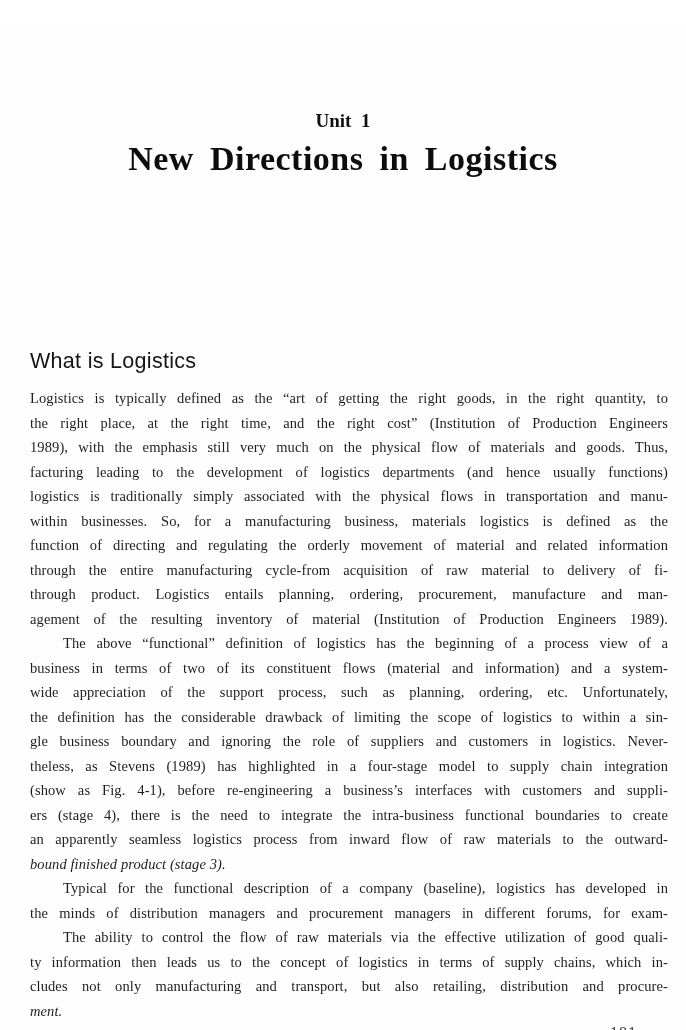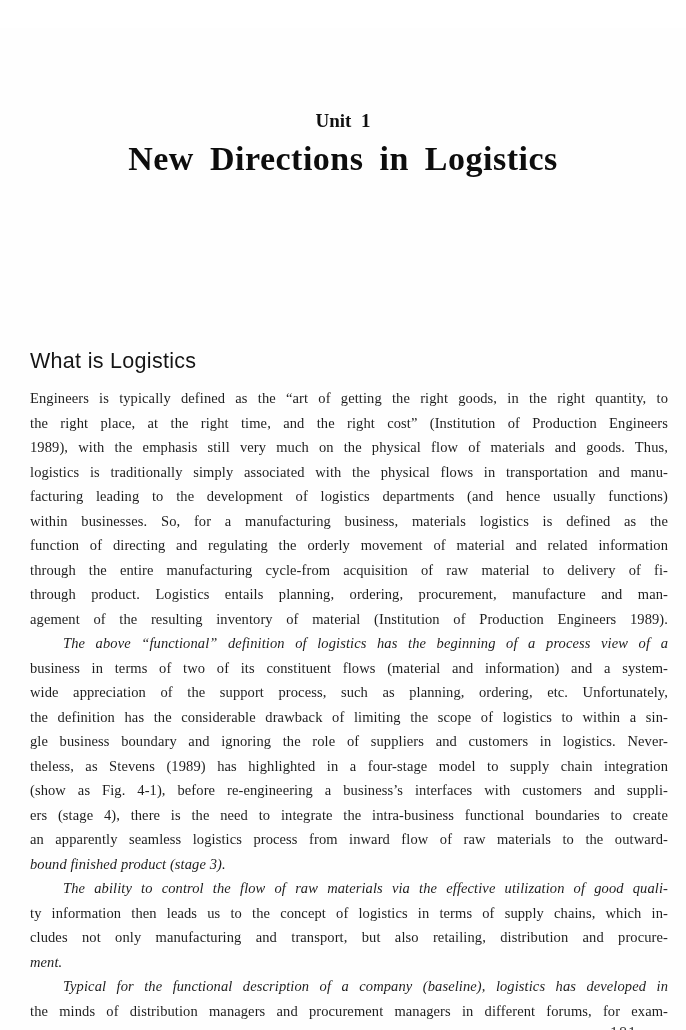--- a/index.html
+++ b/index.html
@@ -70,21 +70,20 @@
     text-align: justify;
     text-align-last: justify;
     white-space: nowrap;
   }
   .line.last {
     text-align-last: left;
     font-style: italic;
   }
   .line.indent {
     padding-left: 33px;
-    font-style: italic;
   }
   .page-number {
     position: absolute;
     top: 996px;
     right: 22px;
     font-size: 16px;
     color: #3a3a3a;
     letter-spacing: 1px;
     white-space: pre;
   }
@@ -96,25 +95,25 @@
 
   <div class="unit-label">Unit 1</div>
 
   <h1 class="page-title">New Directions in Logistics</h1>
 
   <h2 class="section-heading">What is Logistics</h2>
 
   <div class="body-text">
 
     <div class="para">
-      <div class="line">Engineers is typically defined as the “art of getting the right goods, in the right quantity, to</div>
+      <div class="line">Logistics is typically defined as the “art of getting the right goods, in the right quantity, to</div>
       <div class="line">the right place, at the right time, and the right cost” (Institution of Production Engineers</div>
       <div class="line">1989), with the emphasis still very much on the physical flow of materials and goods. Thus,</div>
+      <div class="line">facturing leading to the development of logistics departments (and hence usually functions)</div>
       <div class="line">logistics is traditionally simply associated with the physical flows in transportation and manu-</div>
-      <div class="line">facturing leading to the development of logistics departments (and hence usually functions)</div>
       <div class="line">within businesses. So, for a manufacturing business, materials logistics is defined as the</div>
       <div class="line">function of directing and regulating the orderly movement of material and related information</div>
       <div class="line">through the entire manufacturing cycle-from acquisition of raw material to delivery of fi-</div>
       <div class="line">through product. Logistics entails planning, ordering, procurement, manufacture and man-</div>
       <div class="line">agement of the resulting inventory of material (Institution of Production Engineers 1989).</div>
     </div>
 
     <div class="para">
       <div class="line indent">The above “functional” definition of logistics has the beginning of a process view of a</div>
       <div class="line">business in terms of two of its constituent flows (material and information) and a system-</div>
@@ -122,28 +121,28 @@
       <div class="line">the definition has the considerable drawback of limiting the scope of logistics to within a sin-</div>
       <div class="line">gle business boundary and ignoring the role of suppliers and customers in logistics. Never-</div>
       <div class="line">theless, as Stevens (1989) has highlighted in a four-stage model to supply chain integration</div>
       <div class="line">(show as Fig. 4-1), before re-engineering a business’s interfaces with customers and suppli-</div>
       <div class="line">ers (stage 4), there is the need to integrate the intra-business functional boundaries to create</div>
       <div class="line">an apparently seamless logistics process from inward flow of raw materials to the outward-</div>
       <div class="line last">bound finished product (stage 3).</div>
     </div>
 
     <div class="para">
+      <div class="line indent">Typical for the functional description of a company (baseline), logistics has developed in</div>
+      <div class="line">the minds of distribution managers and procurement managers in different forums, for exam-</div>
+    </div>
+
+    <div class="para">
       <div class="line indent">The ability to control the flow of raw materials via the effective utilization of good quali-</div>
       <div class="line">ty information then leads us to the concept of logistics in terms of supply chains, which in-</div>
       <div class="line">cludes not only manufacturing and transport, but also retailing, distribution and procure-</div>
       <div class="line last">ment.</div>
-    </div>
-
-    <div class="para">
-      <div class="line indent">Typical for the functional description of a company (baseline), logistics has developed in</div>
-      <div class="line">the minds of distribution managers and procurement managers in different forums, for exam-</div>
     </div>
 
   </div>
 
   <div class="page-number">—  181  —</div>
 
 </div>
 
 </body></html>

